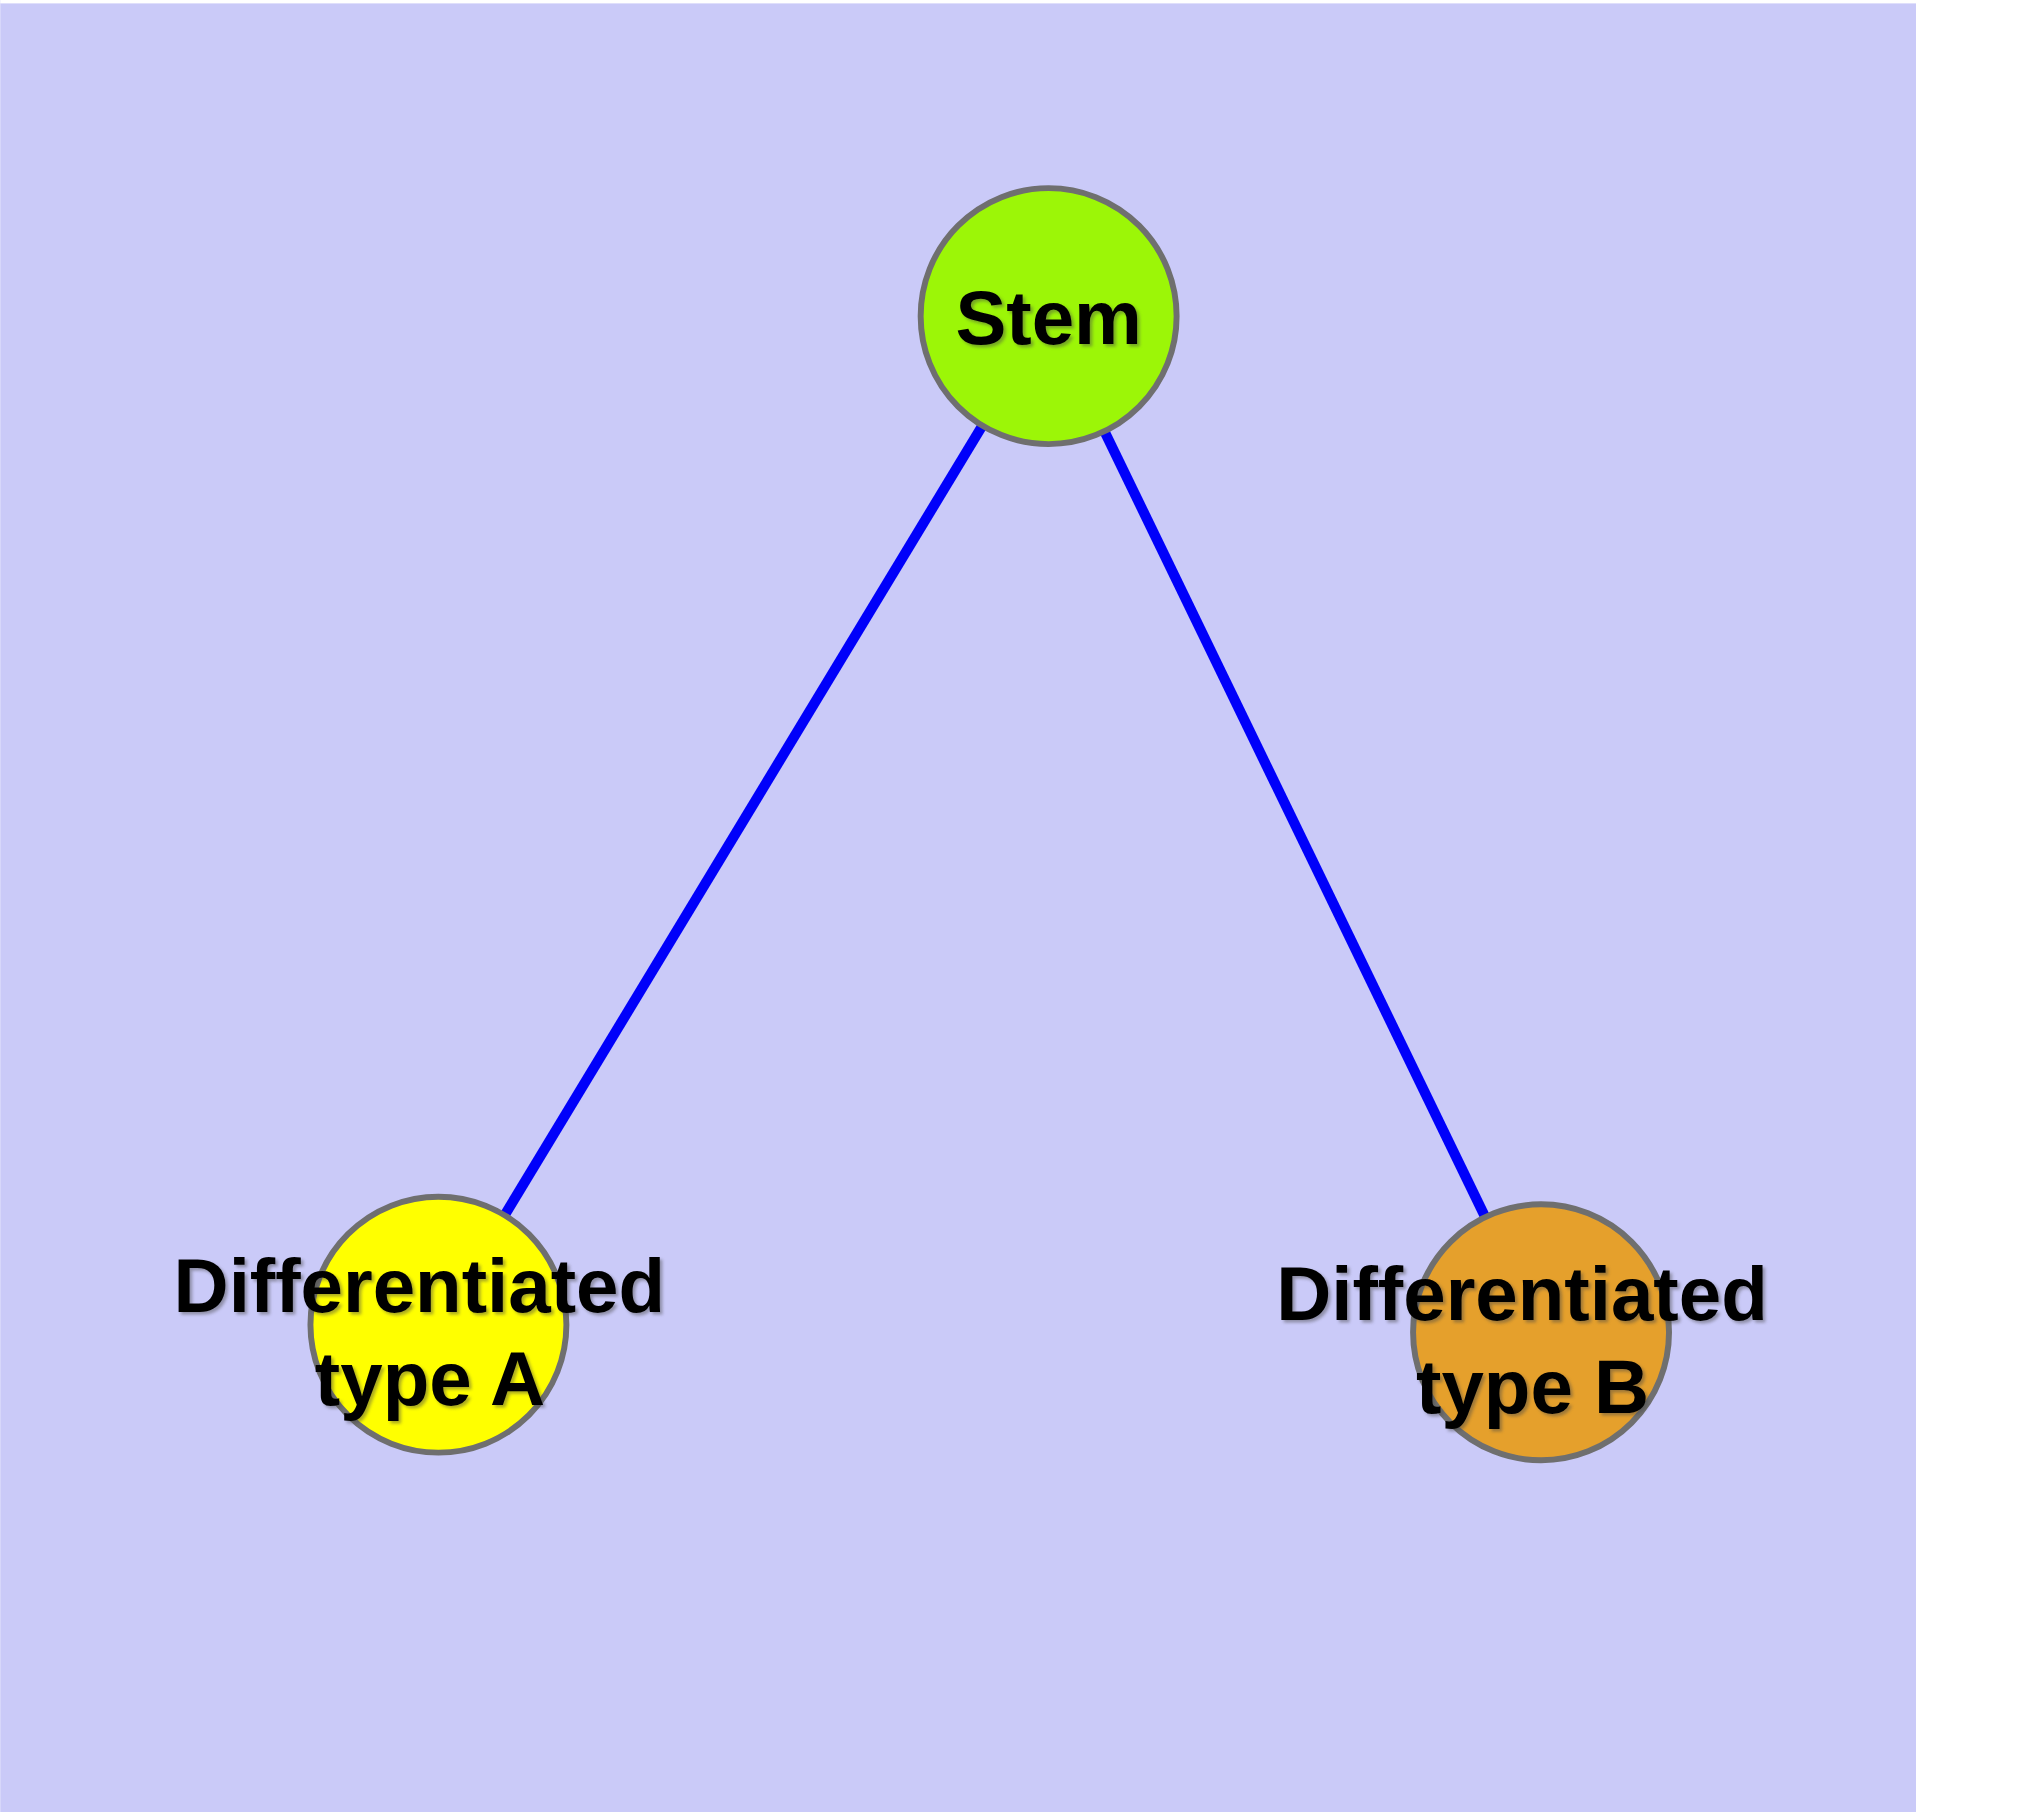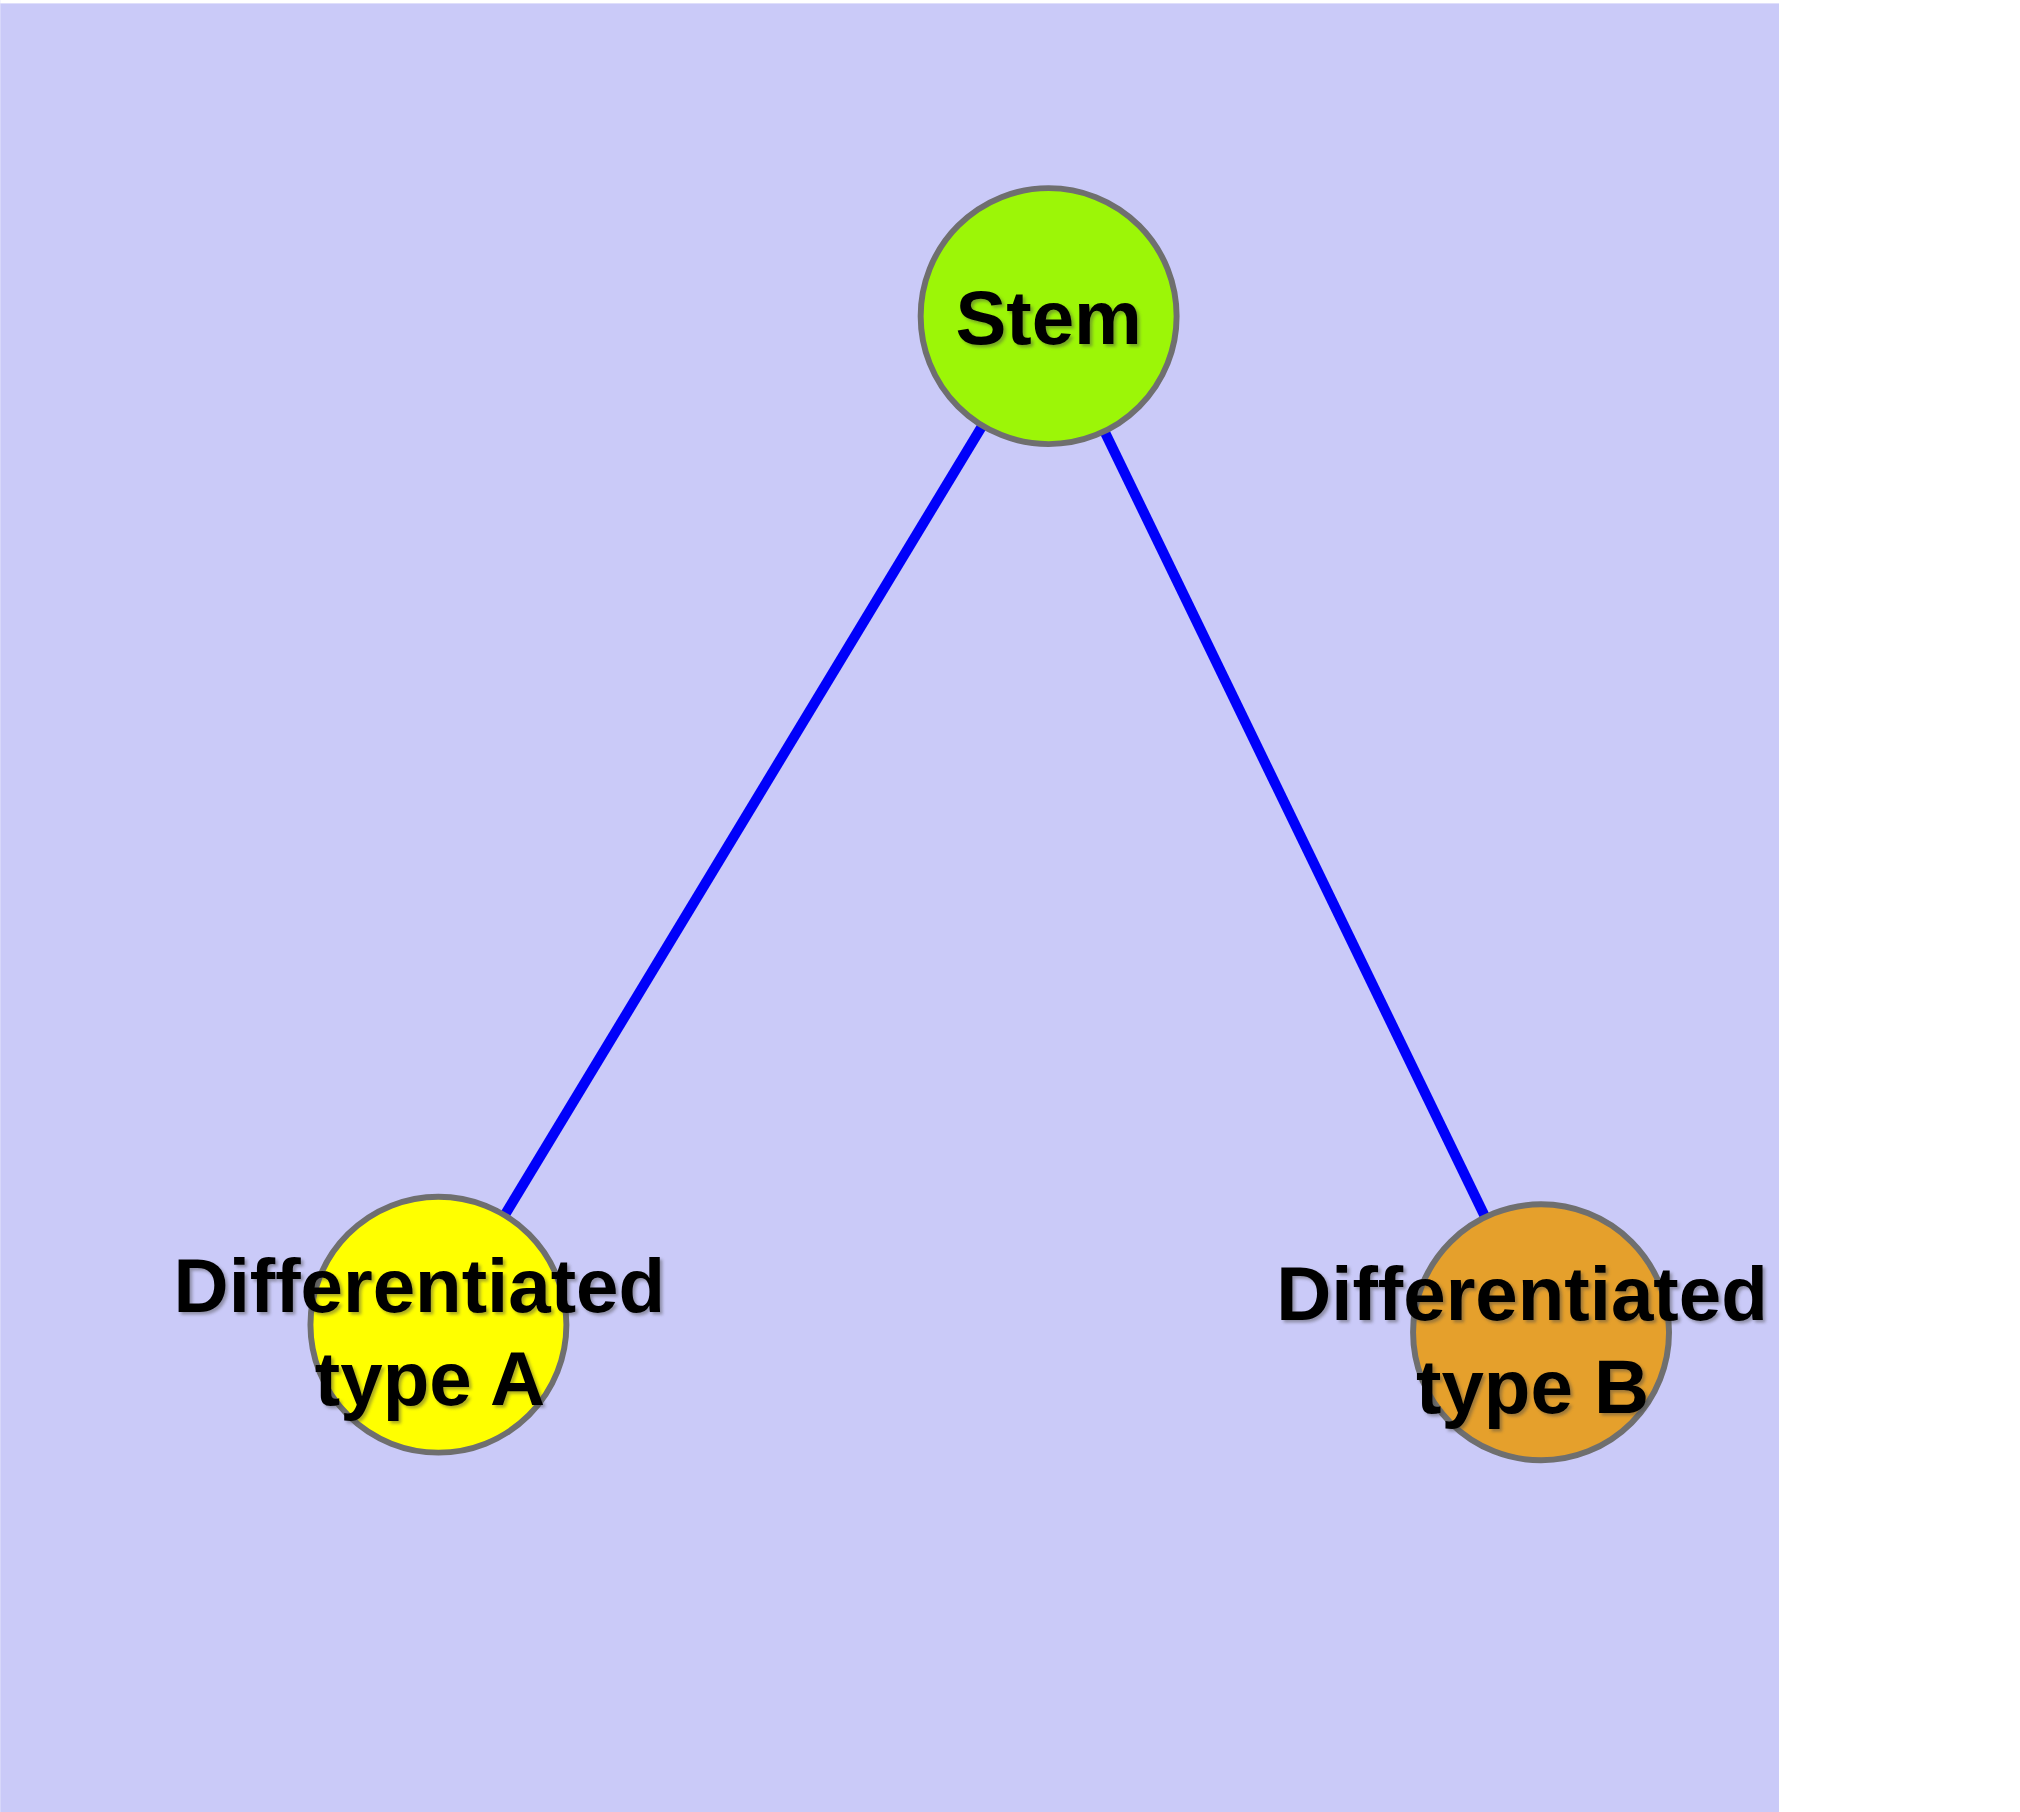--- a/index.html
+++ b/index.html
@@ -2,21 +2,21 @@
 <html style="font-size:13.6px"><head>
 <meta charset="utf-8">
 <style>
   html, body {
     margin: 0;
     padding: 0;
     background: #ffffff;
   }
   .stage {
     position: relative;
-    width: 1779px;
+    width: 1916px;
     height: 1812px;
     overflow: hidden;
     font-family: "Liberation Sans", sans-serif;
     text-decoration: underline;
   }
   svg { display: block; }
   .edge {
     stroke-width: 12px;
     stroke-linecap: butt;
     fill: none;

